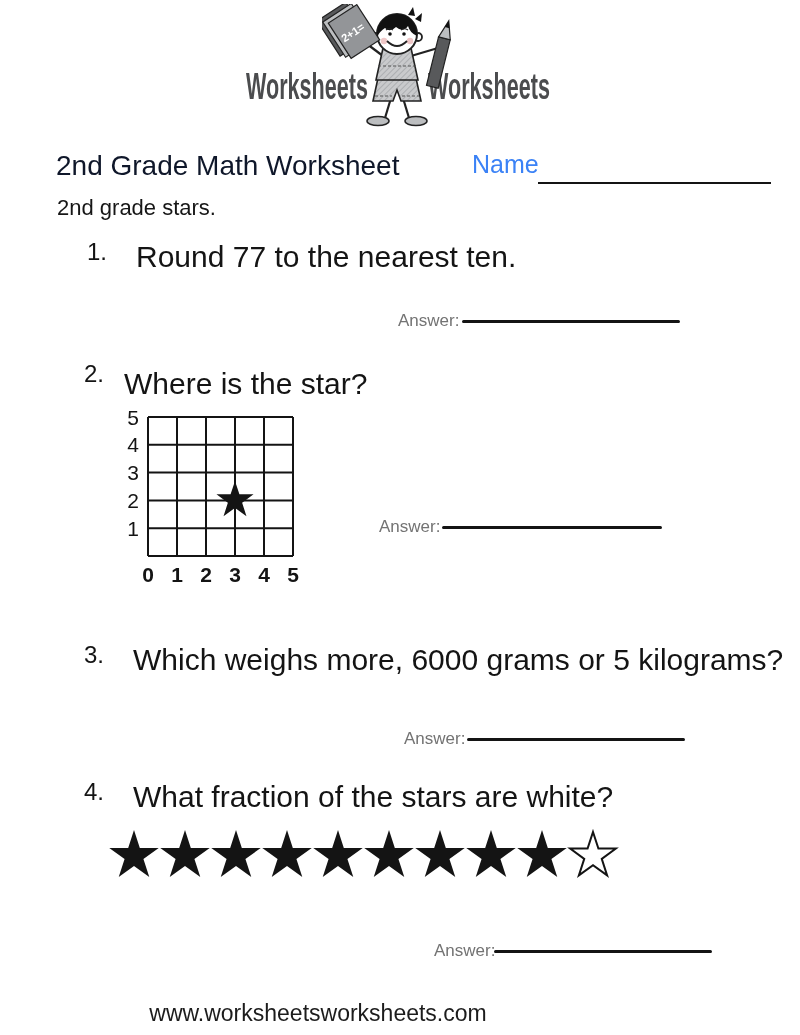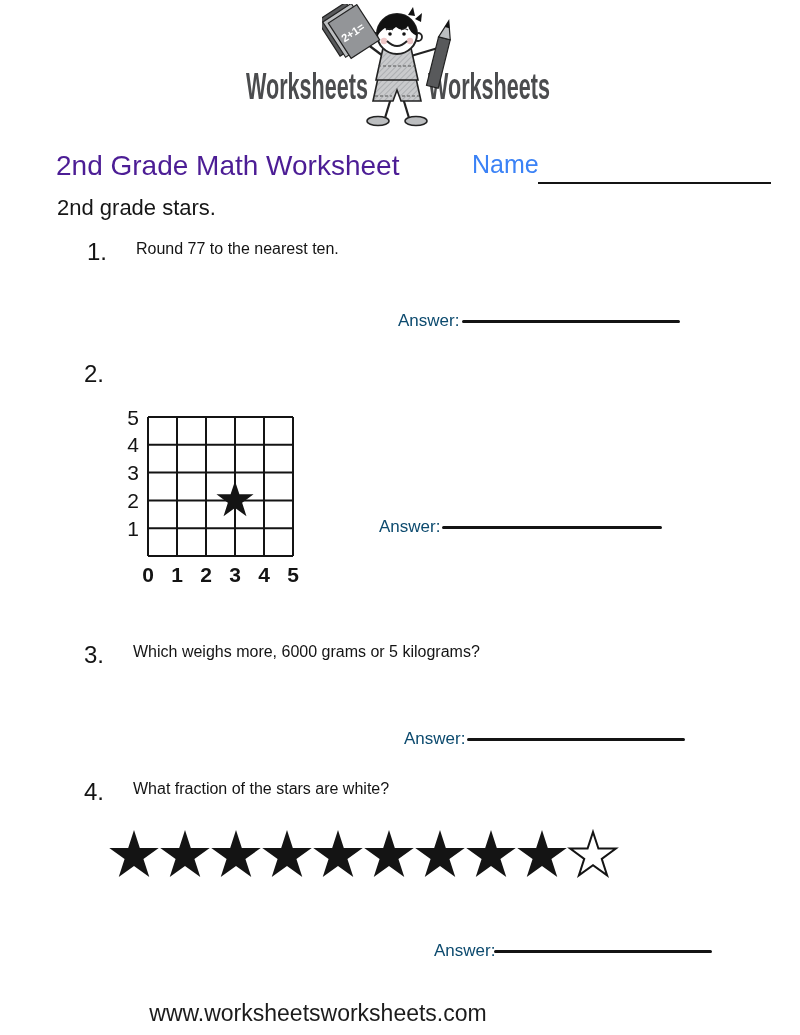--- a/index.html
+++ b/index.html
@@ -7,29 +7,29 @@
         font-family:"Liberation Sans",sans-serif;color:#161616;}
 
   
   .logo-word{position:absolute;top:66px;font-weight:700;font-size:36px;color:#4b4c4e;
              white-space:nowrap;transform:scaleX(.60);transform-origin:0 0;letter-spacing:0;}
   #logo-left{left:246px;}
   #logo-right{left:428px;}
   #boy-svg{position:absolute;left:322px;top:4px;}
 
   
-  #title{position:absolute;left:56px;top:150px;font-size:28px;color:#4c1d95;}
+  #title{position:absolute;left:56px;top:150px;font-size:28px;color:#0f172a;}
   #name-label{position:absolute;left:472px;top:150px;font-size:25px;color:#3b82f6;}
   #name-line{position:absolute;left:538px;top:182px;width:233px;border-top:2px solid #141414;}
   #subtitle{position:absolute;left:57px;top:195px;font-size:22px;}
 
   
   .qnum{position:absolute;font-size:24px;color:#141414;}
-  .qtext{position:absolute;font-size:16px;color:#141414;}
-  .ans-label{position:absolute;font-size:17px;color:#0c4a6e;}
+  .qtext{position:absolute;font-size:30px;color:#141414;}
+  .ans-label{position:absolute;font-size:17px;color:#737373;}
   .ans-line{position:absolute;height:0;border-top:3px solid #141414;border-radius:2px;}
 
   #q1-num{left:87px;top:238px;}   #q1-text{left:136px;top:240px;}
   #q1-ans-label{left:398px;top:311px;} #q1-ans-line{left:462px;top:320px;width:218px;}
 
   #q2-num{left:84px;top:360px;}   #q2-text{left:124px;top:367px;}
   #grid-svg{position:absolute;left:115px;top:408px;}
   #q2-ans-label{left:379px;top:517px;} #q2-ans-line{left:442px;top:526px;width:220px;}
 
   #q3-num{left:84px;top:641px;}   #q3-text{left:133px;top:643px;}
@@ -108,20 +108,21 @@
   <div id="name-label">Name</div>
   <div id="name-line"></div>
   <div id="subtitle">2nd grade stars.</div>
 
   <div id="q1-num" class="qnum">1.</div>
   <div id="q1-text" class="qtext">Round 77 to the nearest ten.</div>
   <div id="q1-ans-label" class="ans-label">Answer:</div>
   <div id="q1-ans-line" class="ans-line"></div>
 
   <div id="q2-num" class="qnum">2.</div>
+  <div id="q2-text" class="qtext">Where is the star?</div>
   <svg id="grid-svg" width="200" height="180" viewBox="0 0 200 180">
       <line x1="33" y1="9" x2="178" y2="9" stroke="#141414" stroke-width="2"></line>
       <line x1="33" y1="36.8" x2="178" y2="36.8" stroke="#141414" stroke-width="2"></line>
       <line x1="33" y1="64.6" x2="178" y2="64.6" stroke="#141414" stroke-width="2"></line>
       <line x1="33" y1="92.4" x2="178" y2="92.4" stroke="#141414" stroke-width="2"></line>
       <line x1="33" y1="120.2" x2="178" y2="120.2" stroke="#141414" stroke-width="2"></line>
       <line x1="33" y1="148" x2="178" y2="148" stroke="#141414" stroke-width="2"></line>
       <line x1="33" y1="9" x2="33" y2="148" stroke="#141414" stroke-width="2"></line>
       <line x1="62" y1="9" x2="62" y2="148" stroke="#141414" stroke-width="2"></line>
       <line x1="91" y1="9" x2="91" y2="148" stroke="#141414" stroke-width="2"></line>

